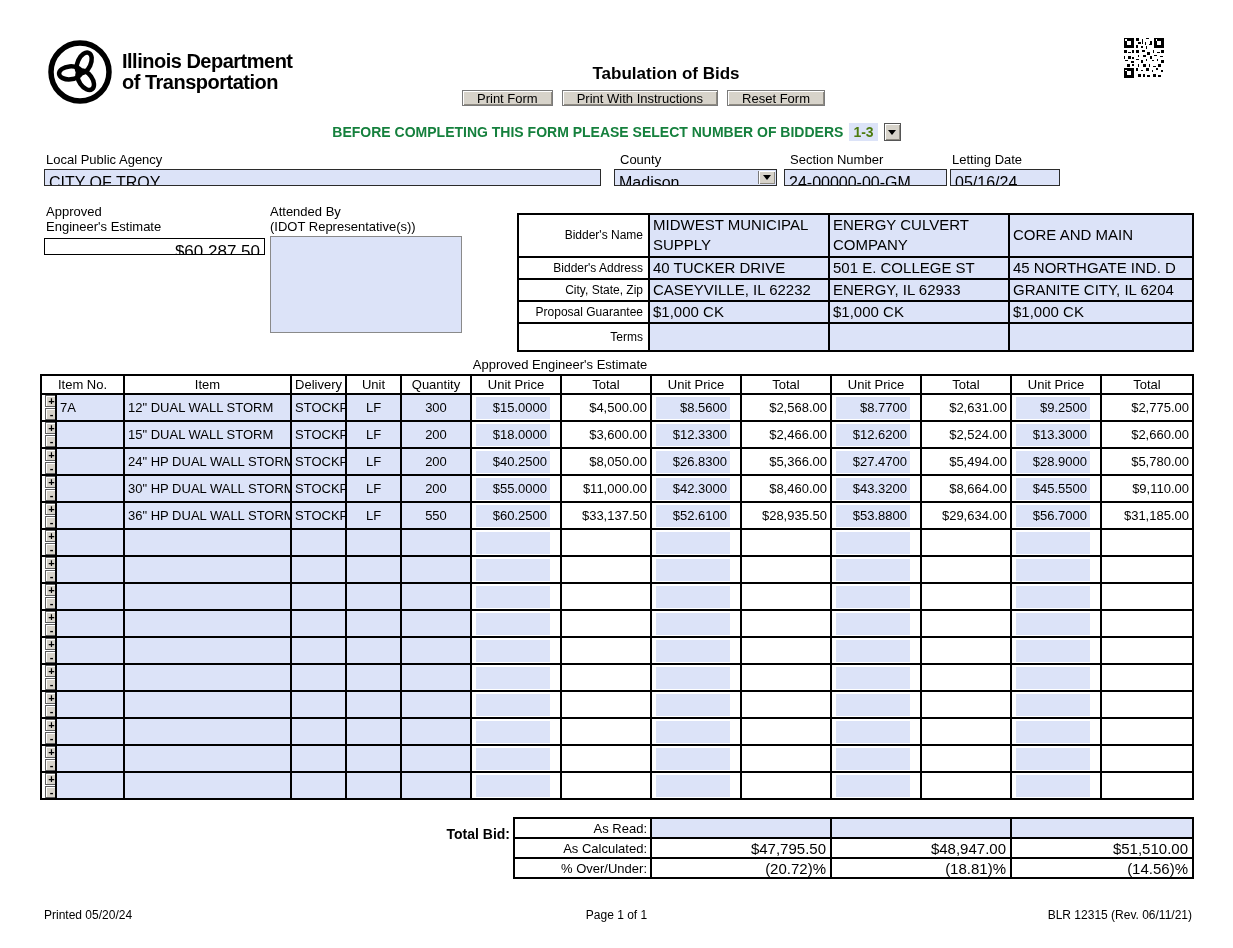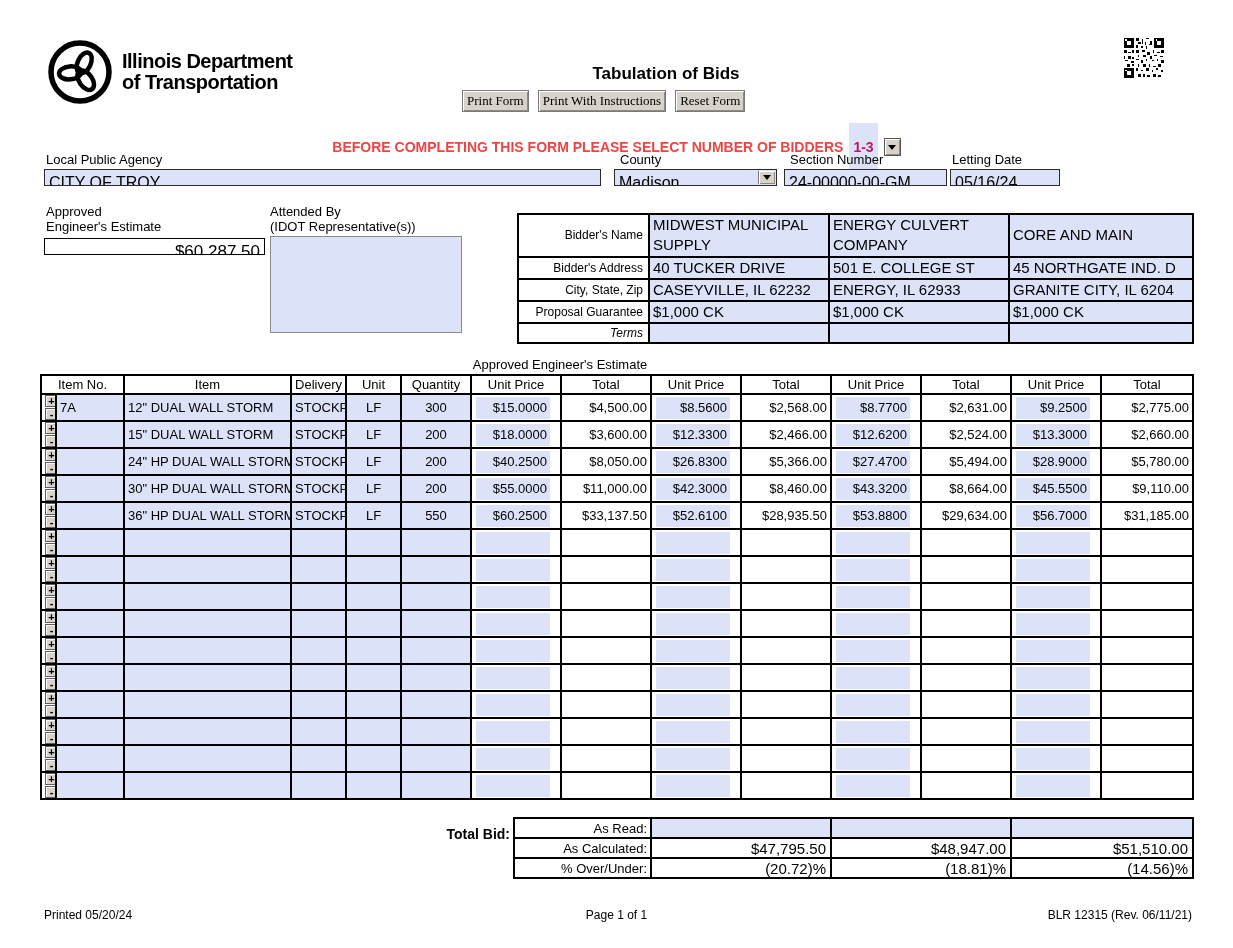--- a/index.html
+++ b/index.html
@@ -6,26 +6,26 @@
   html,body { background:#fff; }
   body { font-family:"Liberation Sans", sans-serif; color:#000; }
   .page { position:relative; width:1233px; height:948px; background:#fff; overflow:hidden; }
 
   
   .logo-wrap { position:absolute; left:46px; top:38px; display:flex; align-items:center; }
   .logo-text { margin-left:8px; font-weight:bold; font-size:20px; line-height:21px; letter-spacing:-0.5px; }
   .form-title { position:absolute; left:466px; top:64px; width:400px; text-align:center; font-weight:bold; font-size:17px; }
   .btn-row { position:absolute; left:462px; top:90px; display:flex; gap:9px; }
   .btn3d { background:#d7d3ca; border:1px solid #7a7a7a; box-shadow: inset 1px 1px 0 #fff, inset -1px -1px 0 #8f8b82;
-           font-family:Liberation Serif, serif; font-size:13px; height:22px; padding:0 4px; cursor:pointer; }
+           font-family:Liberation Sans, sans-serif; font-size:13px; height:16px; padding:0 14px; cursor:pointer; }
   .qr { position:absolute; left:1124px; top:38px; width:40px; height:40px; }
 
   .warning-row { position:absolute; left:0; top:123px; width:1233px; display:flex; justify-content:center; align-items:center; gap:6px; }
-  .warning-text { color:#ef4444; font-weight:bold; font-size:14px; }
-  .bidders-chip { background:#dce3f8; color:#be185d; font-weight:bold; font-size:14px; padding:16px 4px; }
+  .warning-text { color:#15803d; font-weight:bold; font-size:14px; }
+  .bidders-chip { background:#dce3f8; color:#4d7c0f; font-weight:bold; font-size:14px; padding:1px 4px; }
   .dd-btn { width:17px; height:18px; display:inline-flex; align-items:center; justify-content:center;
             background:#d7d3ca; border:1px solid #555; box-shadow: inset 1px 1px 0 #fff, inset -1px -1px 0 #8f8b82; cursor:pointer; }
   .tri { width:0; height:0; border-left:4px solid transparent; border-right:4px solid transparent; border-top:5px solid #000; }
 
   
   .flabel { position:absolute; font-size:13px; }
   .field { position:absolute; height:17px; background:#dce3f8; border:1px solid #2b2b2b; font-size:16px; line-height:25px; padding-left:4px; overflow:hidden; white-space:nowrap; }
   .white-field { background:#fff; text-align:right; padding-right:4px; font-size:17px; }
   .select-arrow { position:absolute; right:1px; top:1px; bottom:1px; width:17px; display:flex; align-items:center; justify-content:center;
                   background:#d7d3ca; border-left:1px solid #7a7a7a; box-shadow: inset 1px 1px 0 #fff, inset -1px -1px 0 #8f8b82; cursor:pointer; }
@@ -168,21 +168,21 @@
           <td class="bi-value">ENERGY, IL 62933</td>
           <td class="bi-value">GRANITE CITY, IL 6204</td>
         </tr>
         <tr>
           <td class="bi-label" style="height: 20px;">Proposal Guarantee</td>
           <td class="bi-value">$1,000 CK</td>
           <td class="bi-value">$1,000 CK</td>
           <td class="bi-value">$1,000 CK</td>
         </tr>
         <tr>
-          <td class="bi-label" style="height: 20px; font-style: italic;">Terms</td>
+          <td class="bi-label" style="height: 28px;">Terms</td>
           <td class="bi-value"></td>
           <td class="bi-value"></td>
           <td class="bi-value"></td>
         </tr>
       </tbody>
   </table>
 
   <div class="aee-label">Approved Engineer's Estimate</div>
   <table id="items-table">
     <colgroup>

